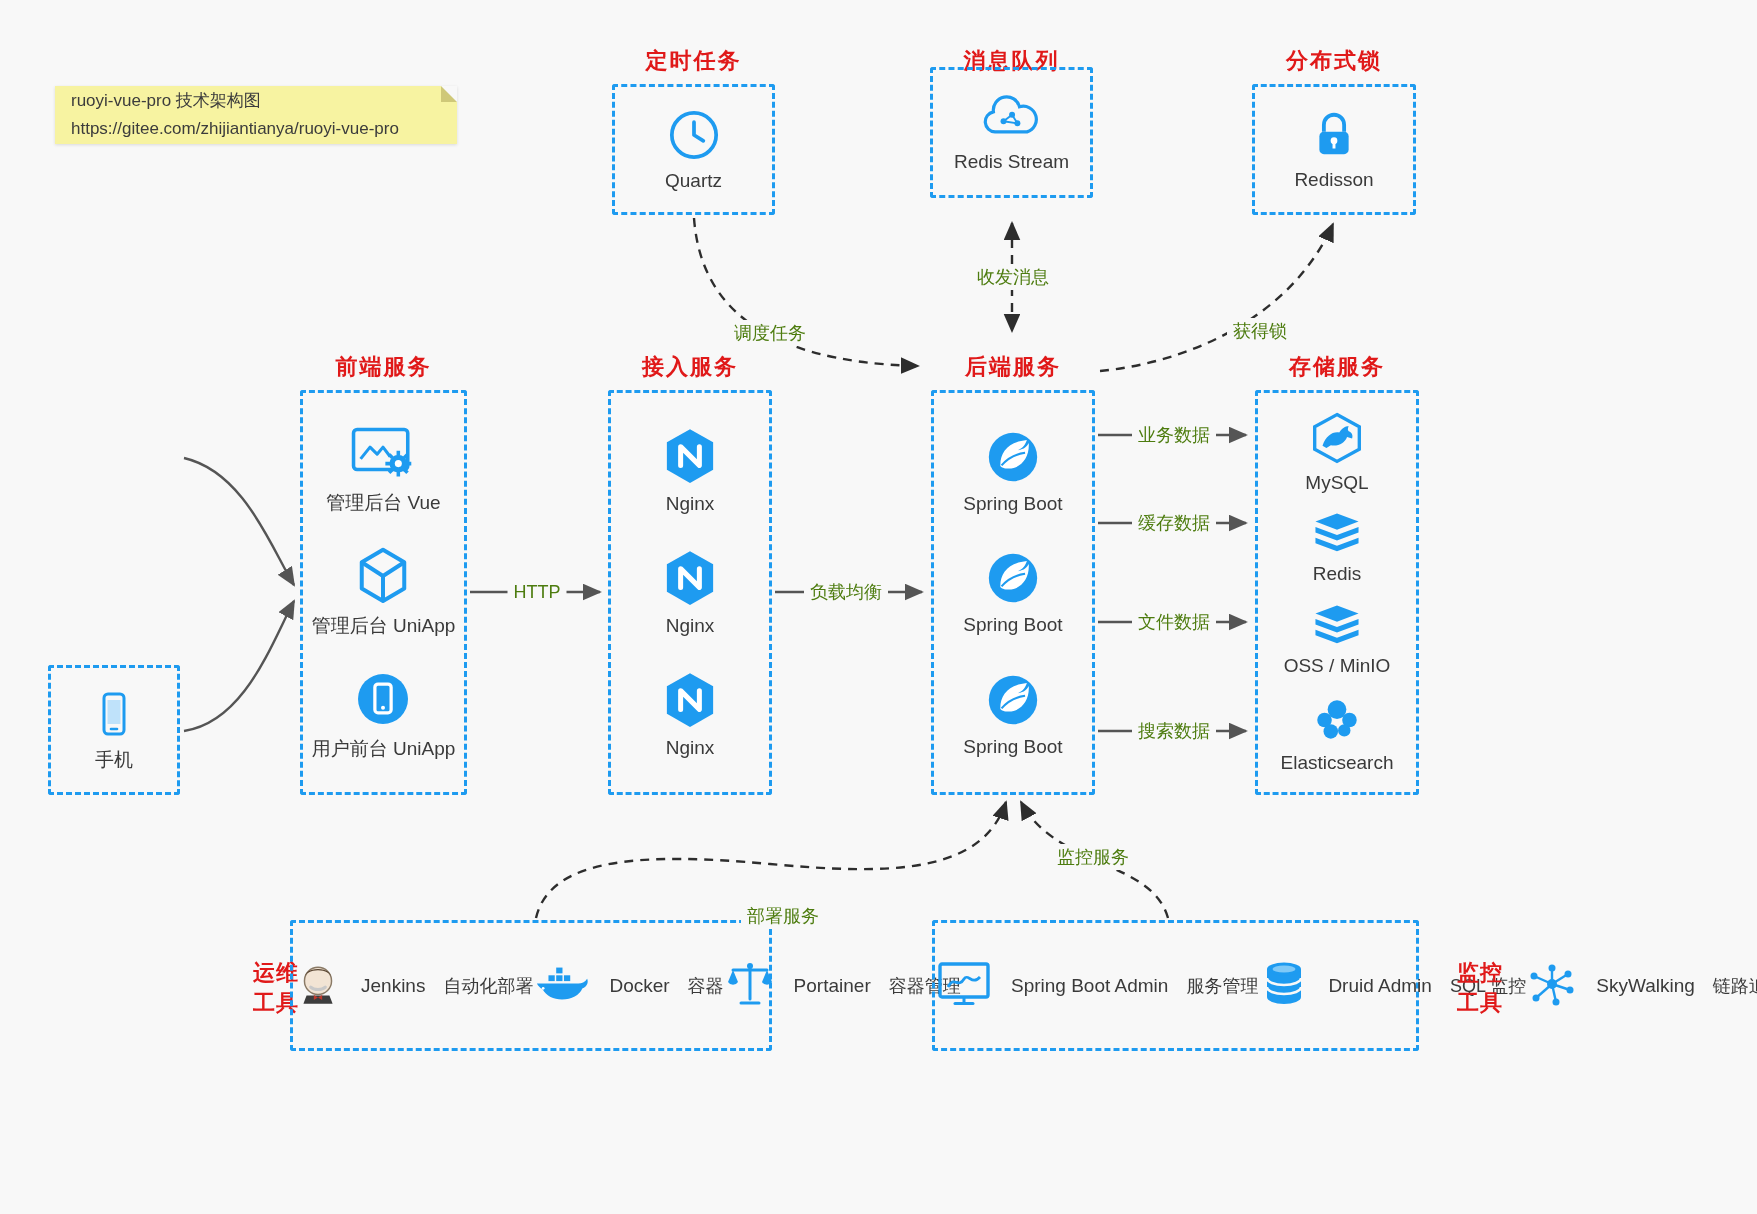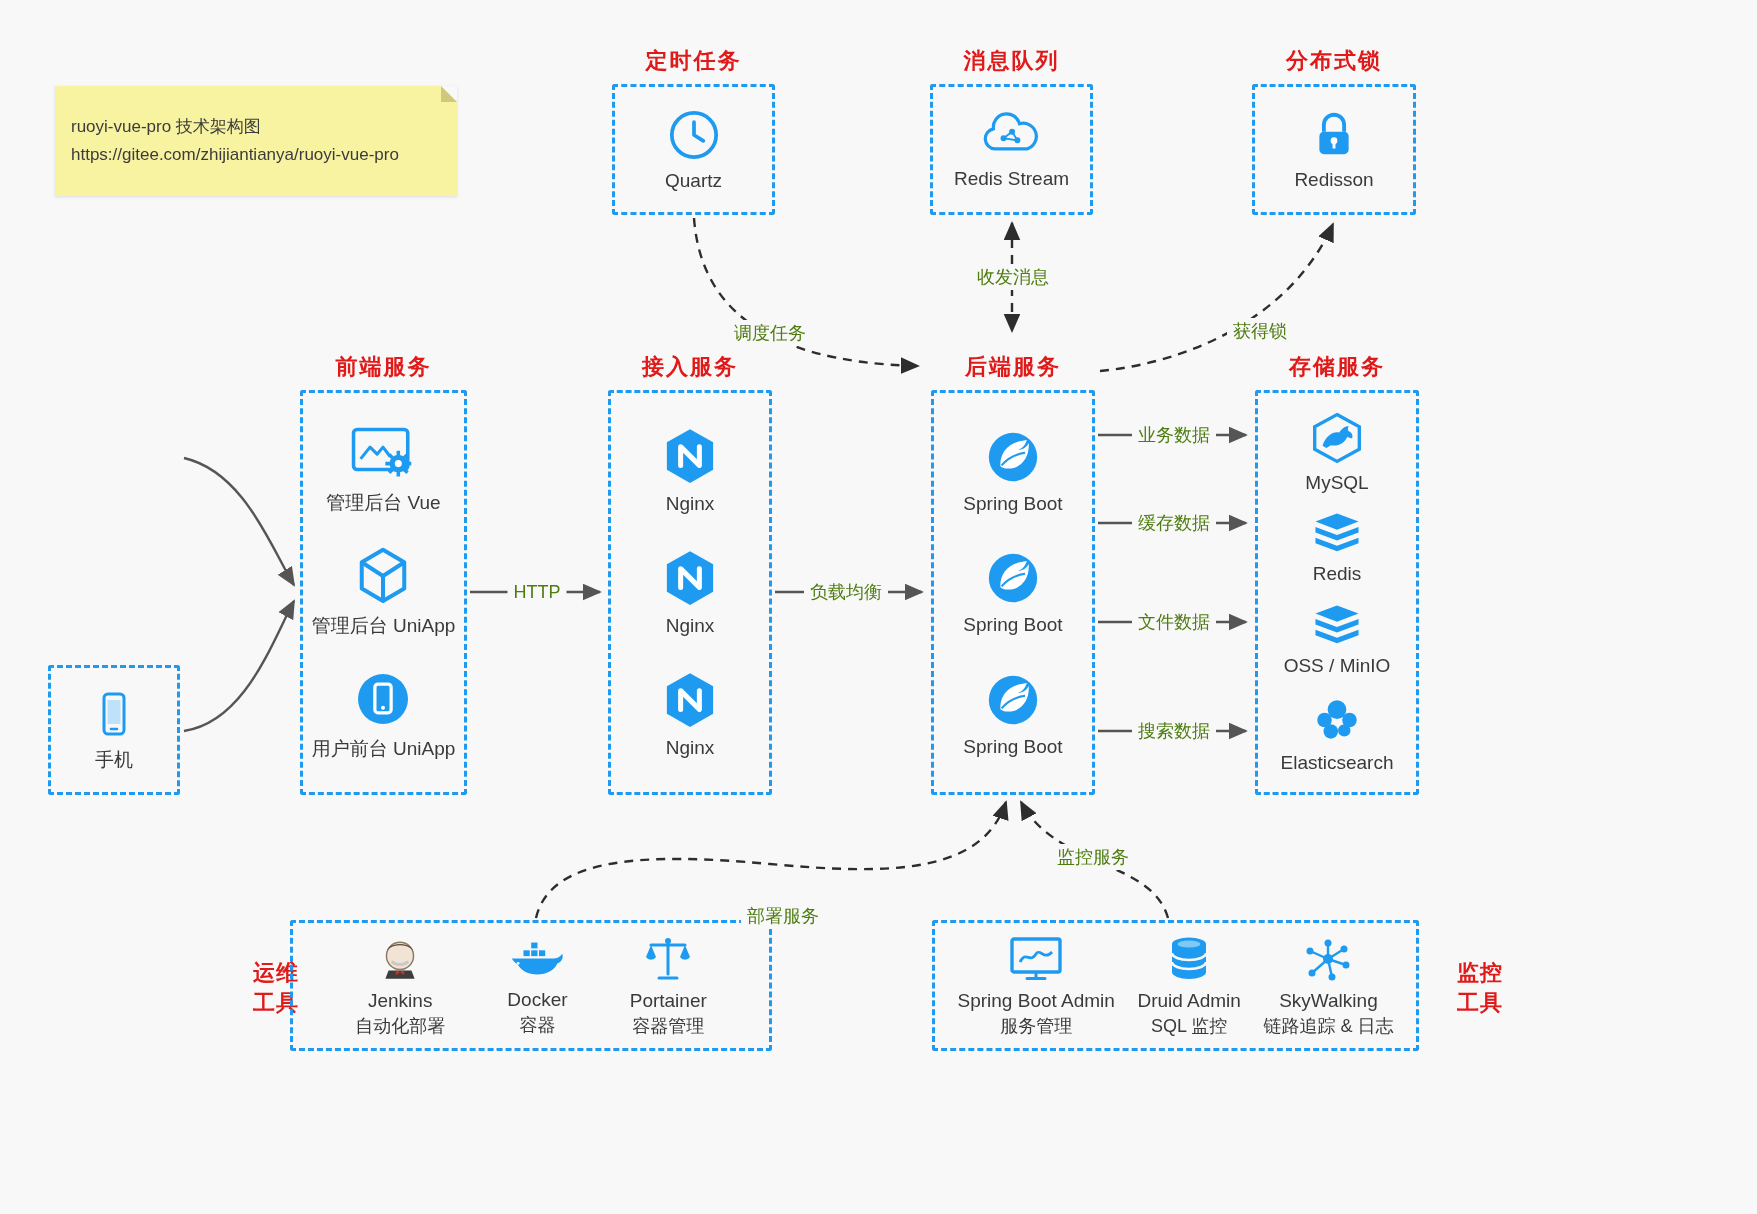--- a/index.html
+++ b/index.html
@@ -6,35 +6,35 @@
     --accent:#1e9bf0;
     --red:#e01919;
     --bg:#f8f8f8;
     --note:#f7f3a1;
     --ink:#3a3a3a;
   }
   *{box-sizing:border-box;margin:0;padding:0;}
   body{background:var(--bg);font-family:"Liberation Sans","DejaVu Sans",sans-serif;}
   .canvas{position:relative;width:1757px;height:1214px;background:var(--bg);overflow:hidden;}
 
-  .note{position:absolute;left:55px;top:86px;width:402px;padding:27px 16px;background:var(--note);
+  .note{position:absolute;left:55px;top:86px;width:402px;padding:1px 16px;background:var(--note);
         color:#3c3c3c;font-size:17px;line-height:1.65;box-shadow:0 1px 3px rgba(0,0,0,.12);}
   .note::after{content:"";position:absolute;top:0;right:0;width:0;height:0;
         border-bottom:16px solid #cfc878;border-right:16px solid var(--bg);}
 
   .box{position:absolute;border:3px dashed var(--accent);border-radius:3px;}
   .col-title{position:absolute;text-align:center;color:var(--red);font-weight:bold;font-size:22px;letter-spacing:2px;}
 
   .vflex{display:flex;flex-direction:column;justify-content:space-evenly;align-items:center;width:100%;height:100%;}
   .hflex{display:flex;flex-direction:row;justify-content:space-evenly;align-items:center;width:100%;height:100%;}
 
   .node{display:flex;flex-direction:column;align-items:center;gap:7px;}
   .node-label{font-size:19px;color:var(--ink);white-space:nowrap;}
 
-  .tool{display:flex;flex-direction:column;align-items:center;gap:2px;text-align:center;}
+  .tool{display:flex;align-items:center;gap:18px;text-align:center;}
   .tool .name{font-size:19px;color:var(--ink);white-space:nowrap;}
   .tool .desc{font-size:18px;color:var(--ink);white-space:nowrap;}
   .tool .icon{margin-bottom:4px;}
 
   .side-label{position:absolute;color:var(--red);font-weight:bold;font-size:22px;line-height:1.35;
         text-align:center;letter-spacing:1px;margin-left:18px;}
 
   .edge-label{position:absolute;transform:translate(-50%,-50%);background:var(--bg);color:#4d7c0f;
         font-size:18px;padding:1px 6px;white-space:nowrap;}
 
@@ -90,21 +90,21 @@
             <circle cx="24" cy="24" r="19" fill="none" stroke="#1e9bf0" stroke-width="3.2"></circle>
             <path d="M24 13 V24 L32 29" fill="none" stroke="#1e9bf0" stroke-width="3.2" stroke-linecap="round" stroke-linejoin="round"></path>
           </svg>
         </span>
         <span class="node-label">Quartz</span>
       </div>
     </div>
   </div>
 
   <div class="col-title" style="left:930px;top:46px;width:163px;">消息队列</div>
-  <div class="box" style="left:930px;top:84px;width:163px;height:131px;">
+  <div class="box" style="left:930px;top:67px;width:163px;height:131px;">
     <div class="vflex">
       <div class="node">
         <span class="icon">
           <svg width="64" height="52" viewBox="0 0 60 48">
             <path d="M15 37 a9.5 9.5 0 0 1 -1.5 -18.8 A12.5 12.5 0 0 1 38 13.5 A8.5 8.5 0 0 1 45 37 Z" fill="none" stroke="#1e9bf0" stroke-width="3"></path>
             <g stroke="#1e9bf0" stroke-width="1.8">
               <line x1="23" y1="27" x2="31" y2="21"></line>
                 <line x1="31" y1="21" x2="36" y2="29"></line>
                 <line x1="23" y1="27" x2="36" y2="29"></line>
             </g>

